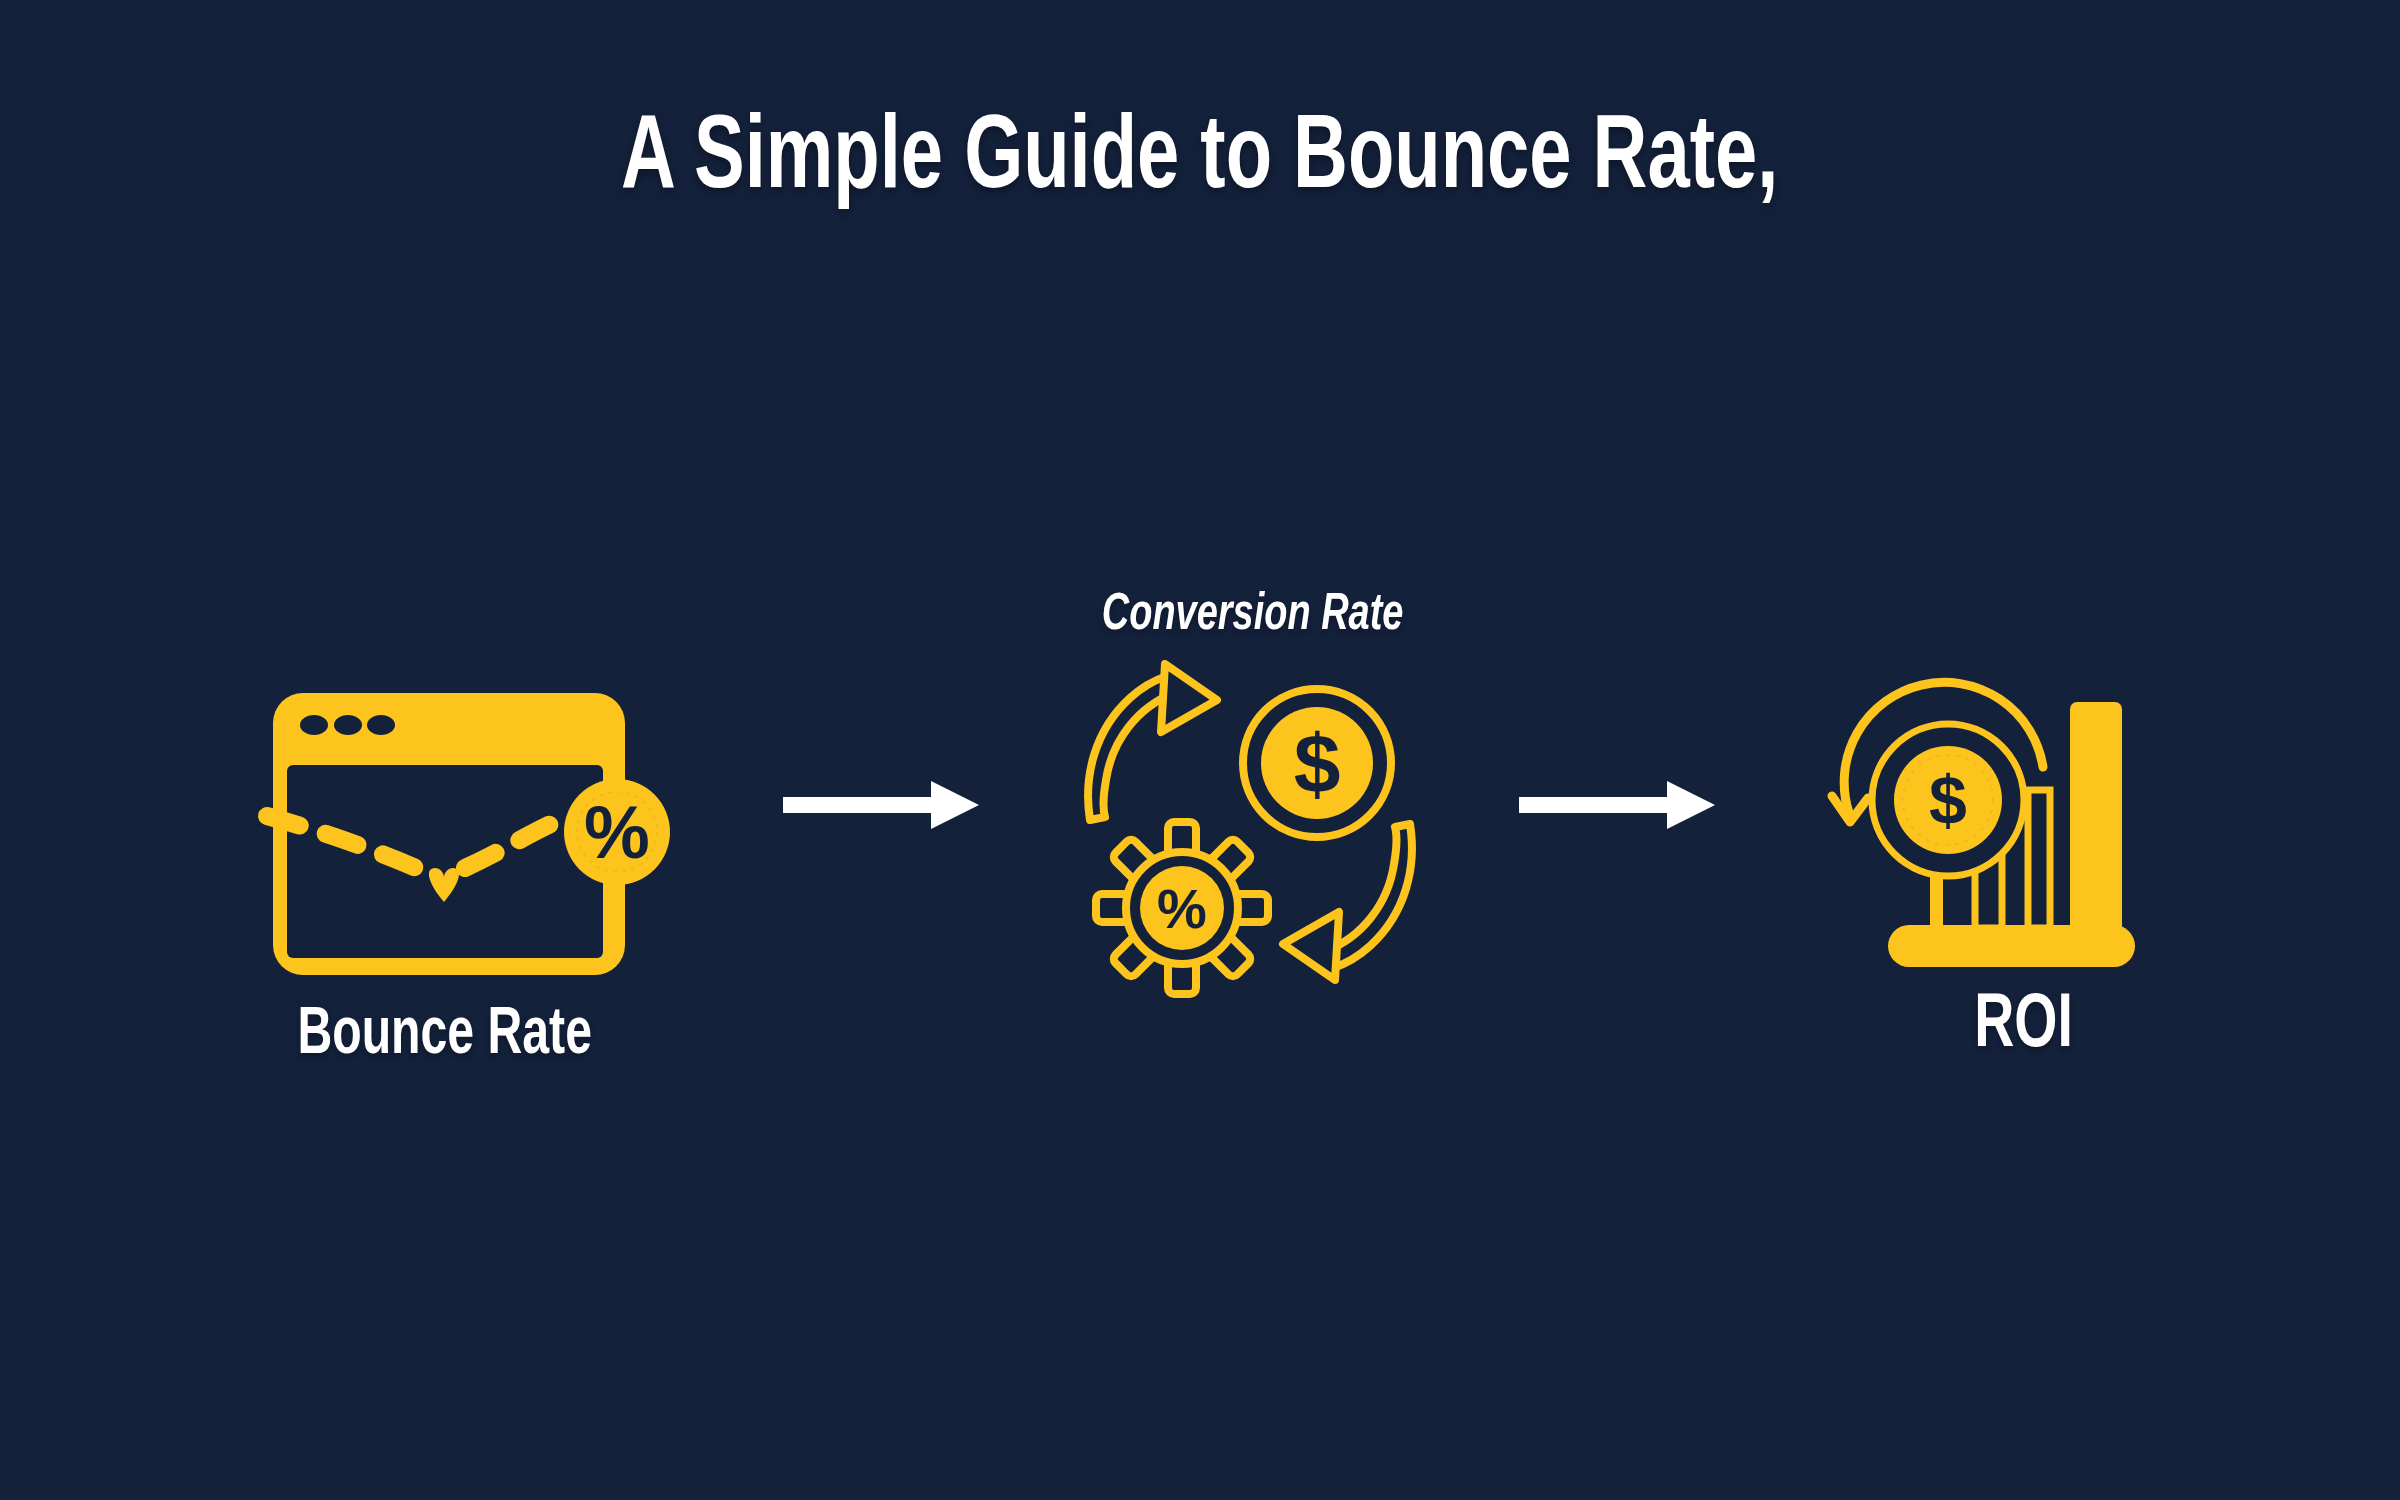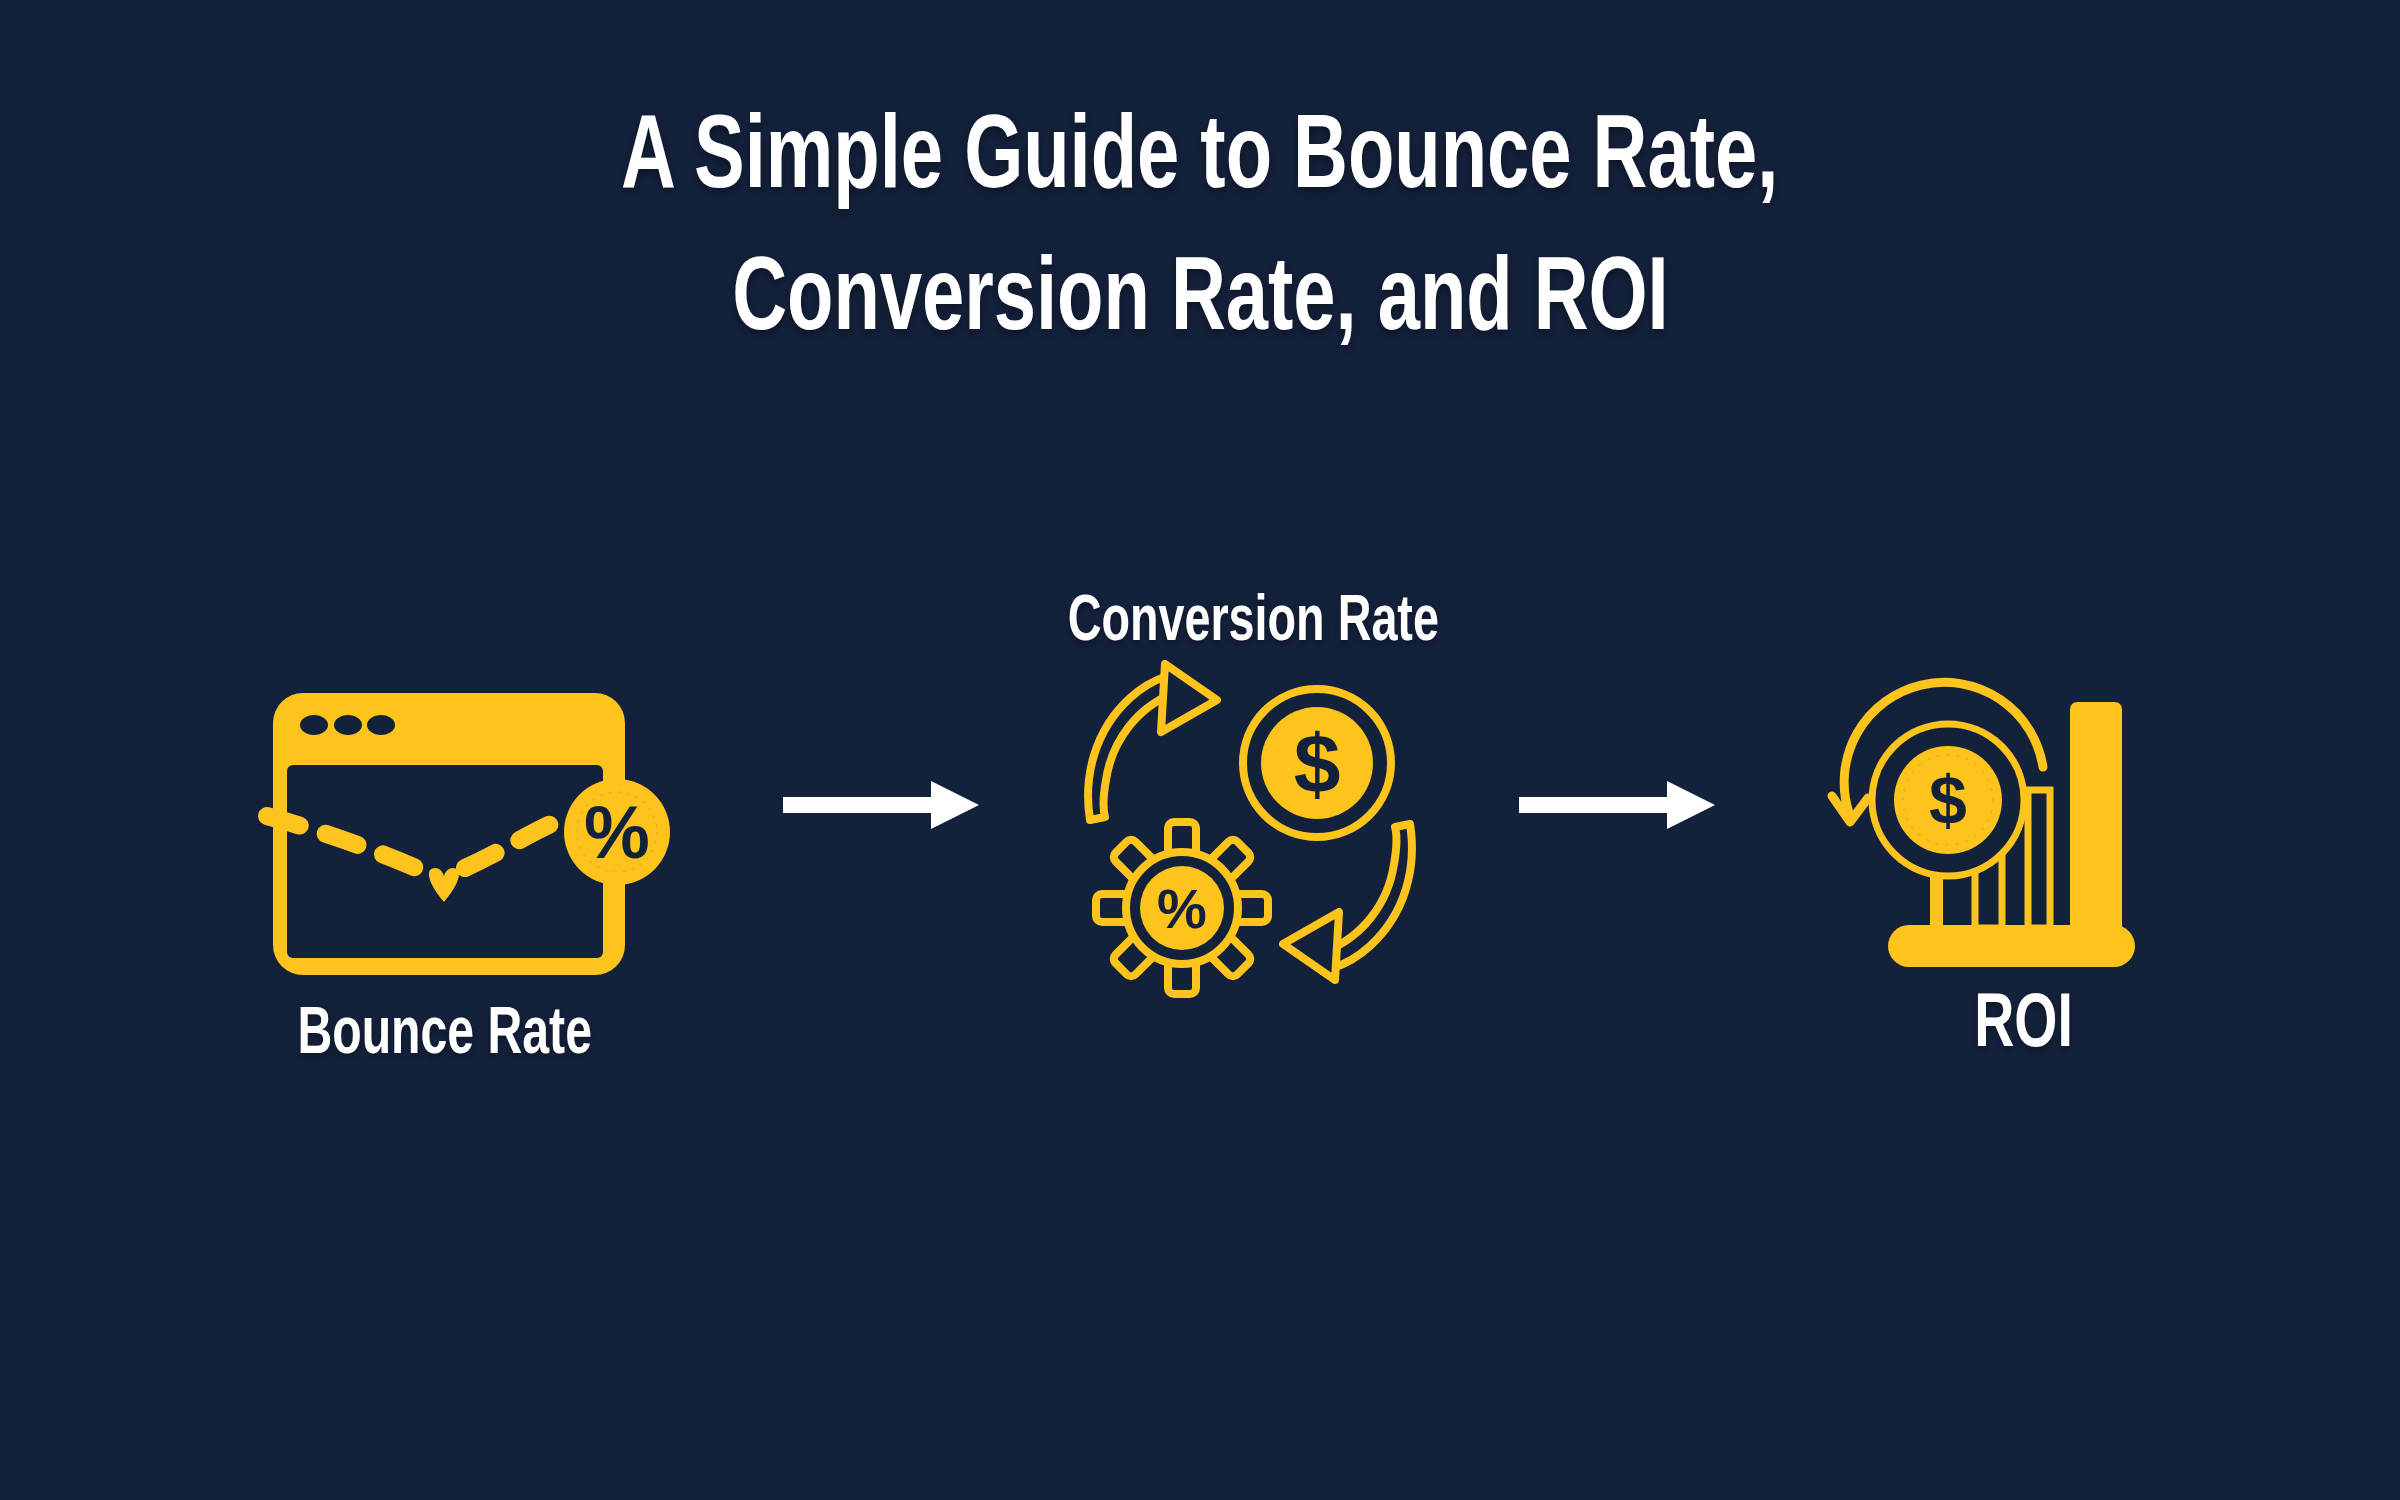--- a/index.html
+++ b/index.html
@@ -15,33 +15,32 @@
     text-align:center;color:#FFFFFF;font-weight:700;
     font-size:104px;line-height:142px;
     text-shadow:0 4px 10px rgba(0,0,0,0.35);
   }
   .cond{display:inline-block;transform:scaleX(0.73);transform-origin:center;white-space:nowrap;}
   .step-label{
     position:absolute;text-align:center;color:#FFFFFF;font-weight:700;
     text-shadow:0 3px 8px rgba(0,0,0,0.3);
   }
   .label-bounce{left:145px;top:992px;width:600px;font-size:66px;}
-  .label-conversion{left:953px;top:581px;width:600px;font-size:64px;}
+  .label-conversion{left:953px;top:581px;width:600px;font-size:52px;font-style:italic;}
   .label-roi{left:1724px;top:976px;width:600px;font-size:76px;text-decoration:underline;}
   .icon-svg,.arrow-svg{position:absolute;}
   svg text{font-family:"Liberation Sans",sans-serif;font-weight:700;}
 </style>
 </head>
 <body>
 
 <div class="canvas">
 
   <div class="title">
     <div><span class="cond">A Simple Guide to Bounce Rate,</span></div>
-    <div><span class="cond">Conversion Rate, and ROI</span></div>
   </div>
 
   <svg class="icon-svg" style="left:255px;top:680px" width="420" height="330" viewBox="0 0 420 330">
     <g>
       <rect x="18" y="13" width="352" height="282" rx="30" fill="#FCC41C"></rect>
       <rect x="32" y="85" width="316" height="193" rx="6" fill="#14213B"></rect>
       <g fill="#14213B">
         <ellipse cx="59" cy="45" rx="14" ry="10"></ellipse>
         <ellipse cx="93" cy="45" rx="14" ry="10"></ellipse>
         <ellipse cx="126" cy="45" rx="14" ry="10"></ellipse>

